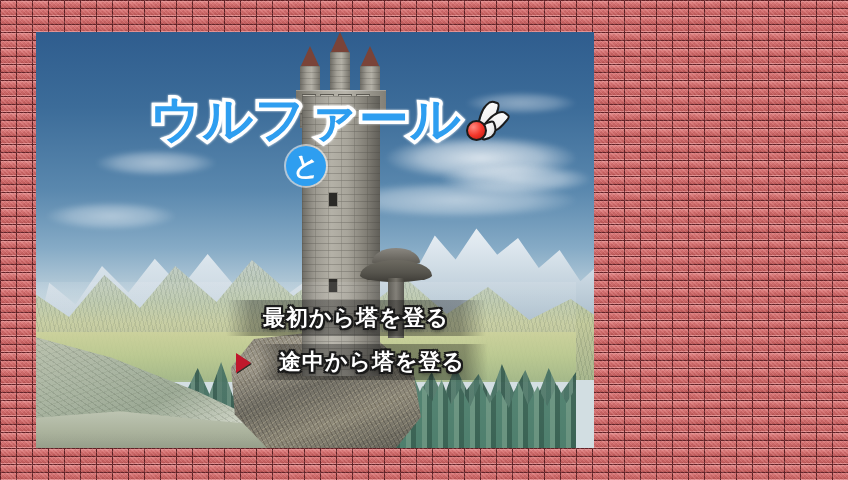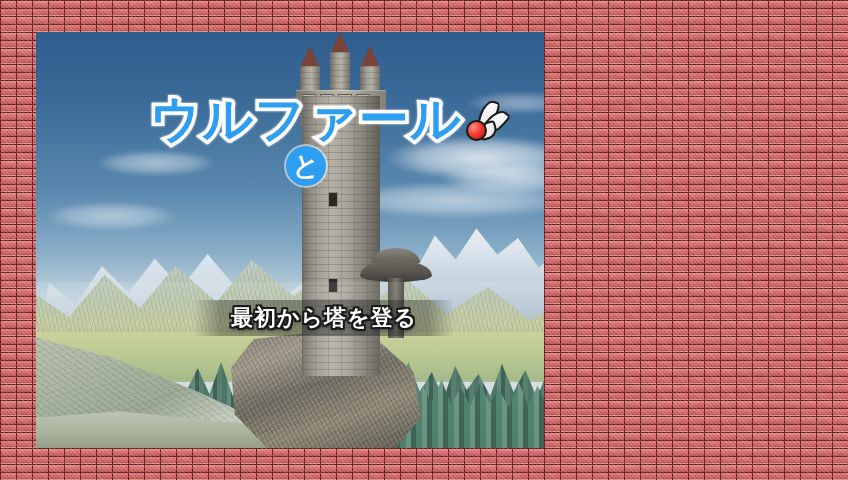--- a/index.html
+++ b/index.html
@@ -74,21 +74,21 @@
       repeating-linear-gradient(-45deg,
         rgba(130,40,45,0.55) 0px, rgba(130,40,45,0.55) 1px,
         rgba(0,0,0,0) 1px, rgba(0,0,0,0) 3px);
   }
 
   
   #game-canvas {
     position: absolute;
     left: 36px;
     top: 32px;
-    width: 508px;
+    width: 558px;
     height: 416px;
     overflow: hidden;
     background: #3a6491;
   }
 
   .layer { position: absolute; left: 0; top: 0; width: 100%; height: 100%; }
 
   
   #sky {
     background: linear-gradient(to bottom,
@@ -374,20 +374,21 @@
   #wing-1 { left: 16px; top: 2px;  width: 13px; height: 26px; transform: rotate(16deg); }
   #wing-2 { left: 24px; top: 10px; width: 12px; height: 24px; transform: rotate(42deg); }
   #wing-3 { left: 15px; top: 24px; width: 14px; height: 13px; transform: rotate(-18deg); }
 
   
   #menu { position:absolute; left: 0; top: 268px; width: 540px; }
   .menu-row {
     position: relative;
     height: 36px;
     margin-bottom: 8px;
+    margin-left: 32px;
   }
   .menu-bar {
     position:absolute;
     left: 158px;
     top: 0;
     width: 260px;
     height: 36px;
     background: linear-gradient(to right,
       rgba(20,20,20,0) 0%, rgba(20,20,20,.34) 10%,
       rgba(20,20,20,.40) 50%, rgba(20,20,20,.34) 90%, rgba(20,20,20,0) 100%);
@@ -490,16 +491,21 @@
       <div class="fairy-wing" id="wing-2"></div>
       <div class="fairy-wing" id="wing-3"></div>
       <div id="fairy-body"></div>
     </div>
 
     <div id="menu">
       <div class="menu-row" id="menu-row-1">
         <div class="menu-bar"></div>
         <div class="menu-label">最初から塔を登る</div>
       </div>
+      <div class="menu-row" id="menu-row-2">
+        <div class="menu-bar"></div>
+        <div id="menu-cursor"></div>
+        <div class="menu-label">途中から塔を登る</div>
+      </div>
     </div>
 
   </div>
 </div>
 
 </body></html>

